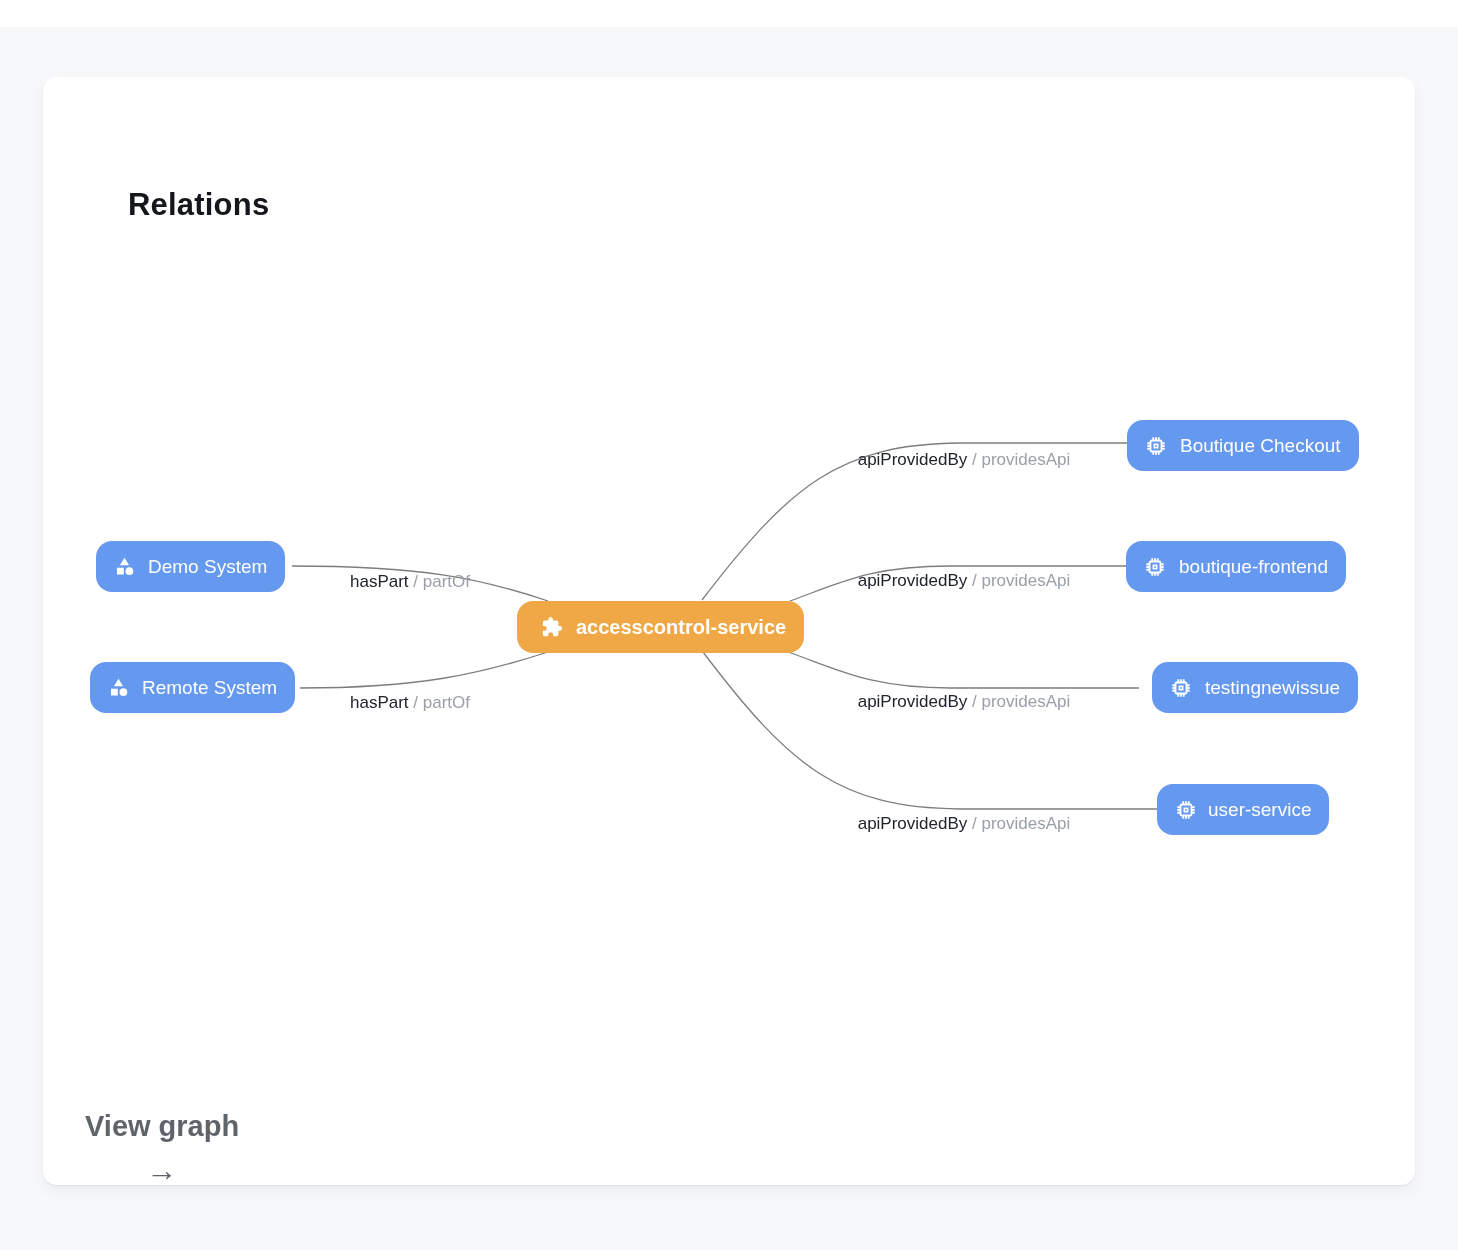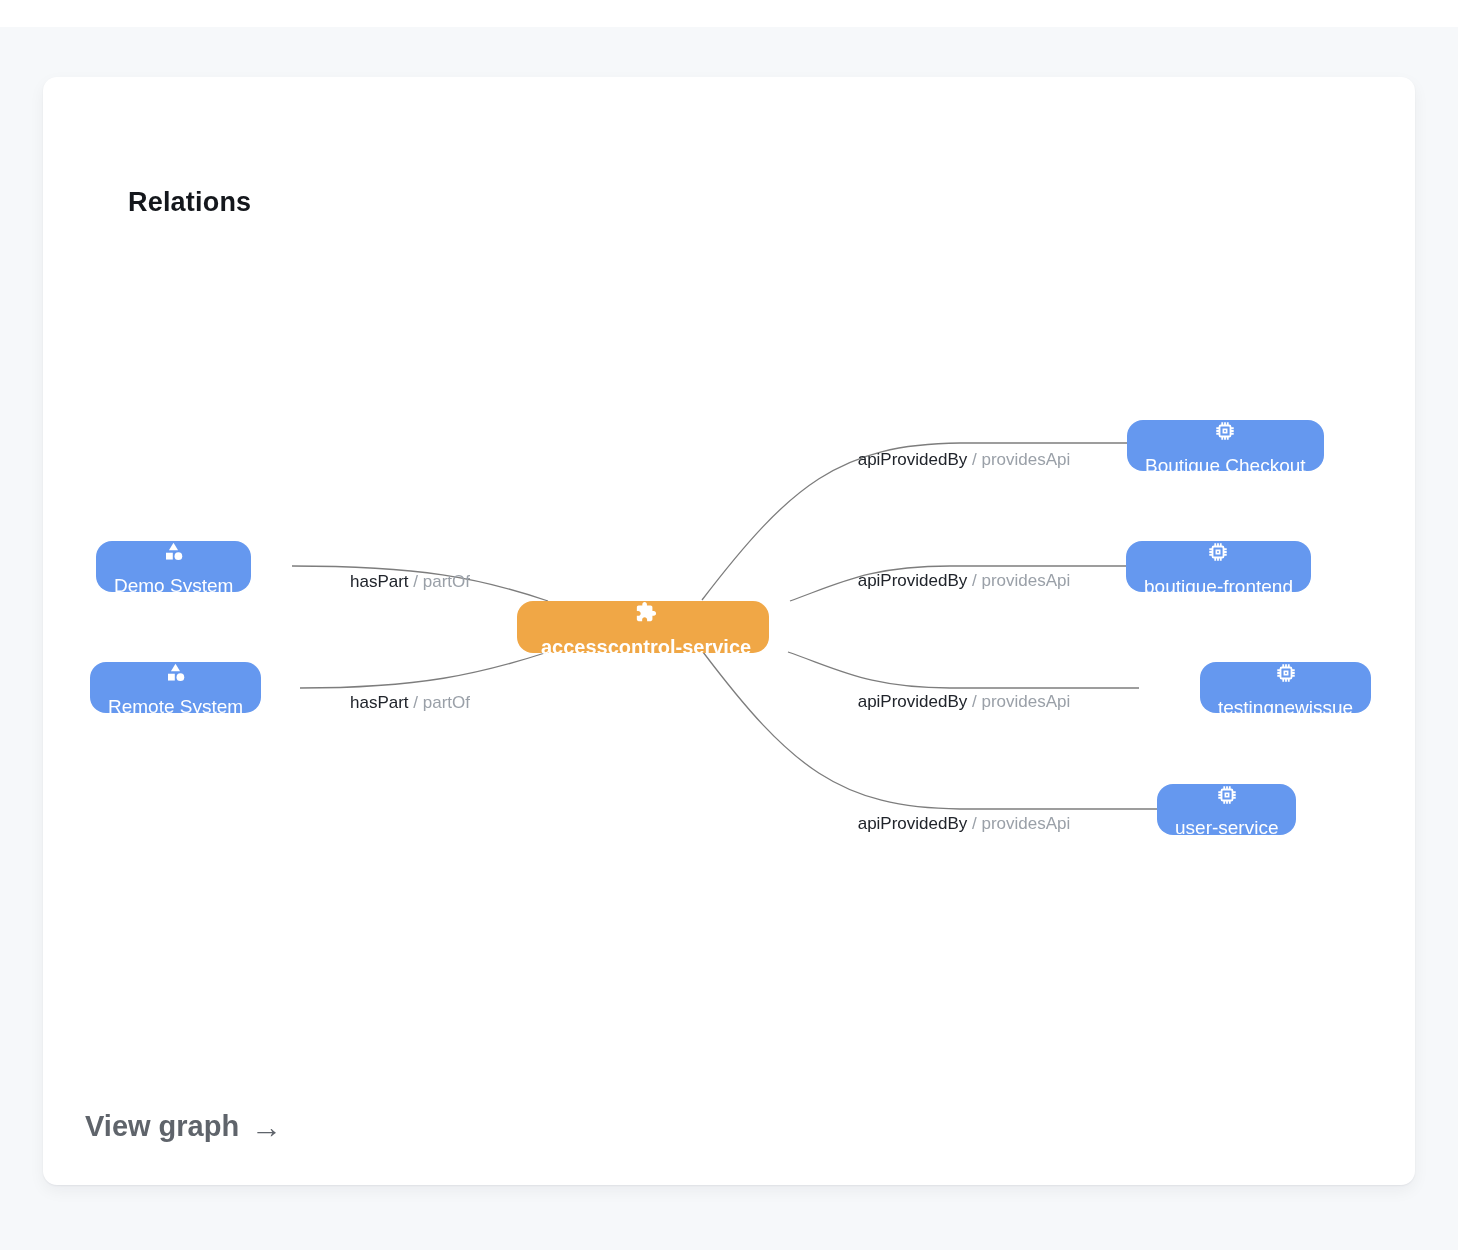--- a/index.html
+++ b/index.html
@@ -19,21 +19,21 @@
     position: absolute;
     left: 43px; top: 77px;
     width: 1372px; height: 1108px;
     background: #ffffff;
     border-radius: 14px;
     box-shadow: 0 1px 2px rgba(16,24,40,0.06), 0 6px 16px rgba(16,24,40,0.05);
   }
   .card-title {
     position: absolute;
     left: 85px; top: 110px;
-    font-size: 27px;
+    font-size: 31px;
     font-weight: 700;
     color: #14171c;
     letter-spacing: 0.2px;
   }
   svg.edges {
     position: absolute;
     left: 0; top: 0;
     width: 1458px; height: 1250px;
     pointer-events: none;
   }
@@ -48,46 +48,46 @@
     display: flex;
     align-items: center;
     gap: 13px;
     padding: 0 18px;
     border-radius: 16px;
     color: #ffffff;
     font-size: 19px;
     font-weight: 500;
     white-space: nowrap;
     cursor: pointer;
-    flex-direction: column;
   }
   .node.blue { background: var(--node-blue, #6598ef); }
   .node.orange { background: var(--node-orange, #f0a746); font-weight: 700; font-size: 20px; height: 52px; padding-left: 24px; }
   .node .icon { display: inline-flex; flex: 0 0 auto; }
   .edge-label {
     position: absolute;
     transform: translateX(-50%);
     font-size: 17px;
     white-space: nowrap;
     color: var(--label-dark, #20242b);
   }
   .edge-label .inverse, .edge-label .sep {
     color: var(--label-gray, #9aa0a8);
   }
   .view-graph {
     position: absolute;
     left: 85px; top: 1110px;
     display: flex;
-    align-items: flex-end;
+    align-items: center;
     gap: 12px;
     font-size: 29px;
     font-weight: 700;
     color: #5f646b;
     cursor: pointer;
     text-decoration: none;
+    flex-direction: column;
   }
   .view-graph .arrow { font-size: 31px; font-weight: 700; line-height: 1; }
 </style>
 </head>
 <body>
 
 <div class="page-bg"></div>
 
 <div class="card">
   <div class="card-title">Relations</div>
@@ -148,21 +148,21 @@
   <span class="icon">
     <svg width="22" height="22" viewBox="0 0 24 24" fill="none" stroke="#ffffff" stroke-width="2">
         <rect x="6" y="6" width="12" height="12" rx="1.5"></rect>
         <rect x="10.2" y="10.2" width="3.6" height="3.6" stroke-width="1.8"></rect>
         <path d="M9 2.5v3M12 2.5v3M15 2.5v3M9 18.5v3M12 18.5v3M15 18.5v3M2.5 9h3M2.5 12h3M2.5 15h3M18.5 9h3M18.5 12h3M18.5 15h3"></path>
       </svg>
   </span>
   <span>boutique-frontend</span>
 </div>
 
-<div class="node blue" style="left:1200px; top:662px;">
+<div class="node blue" style="left:1152px; top:662px;">
   <span class="icon">
     <svg width="22" height="22" viewBox="0 0 24 24" fill="none" stroke="#ffffff" stroke-width="2">
         <rect x="6" y="6" width="12" height="12" rx="1.5"></rect>
         <rect x="10.2" y="10.2" width="3.6" height="3.6" stroke-width="1.8"></rect>
         <path d="M9 2.5v3M12 2.5v3M15 2.5v3M9 18.5v3M12 18.5v3M15 18.5v3M2.5 9h3M2.5 12h3M2.5 15h3M18.5 9h3M18.5 12h3M18.5 15h3"></path>
       </svg>
   </span>
   <span>testingnewissue</span>
 </div>
 

